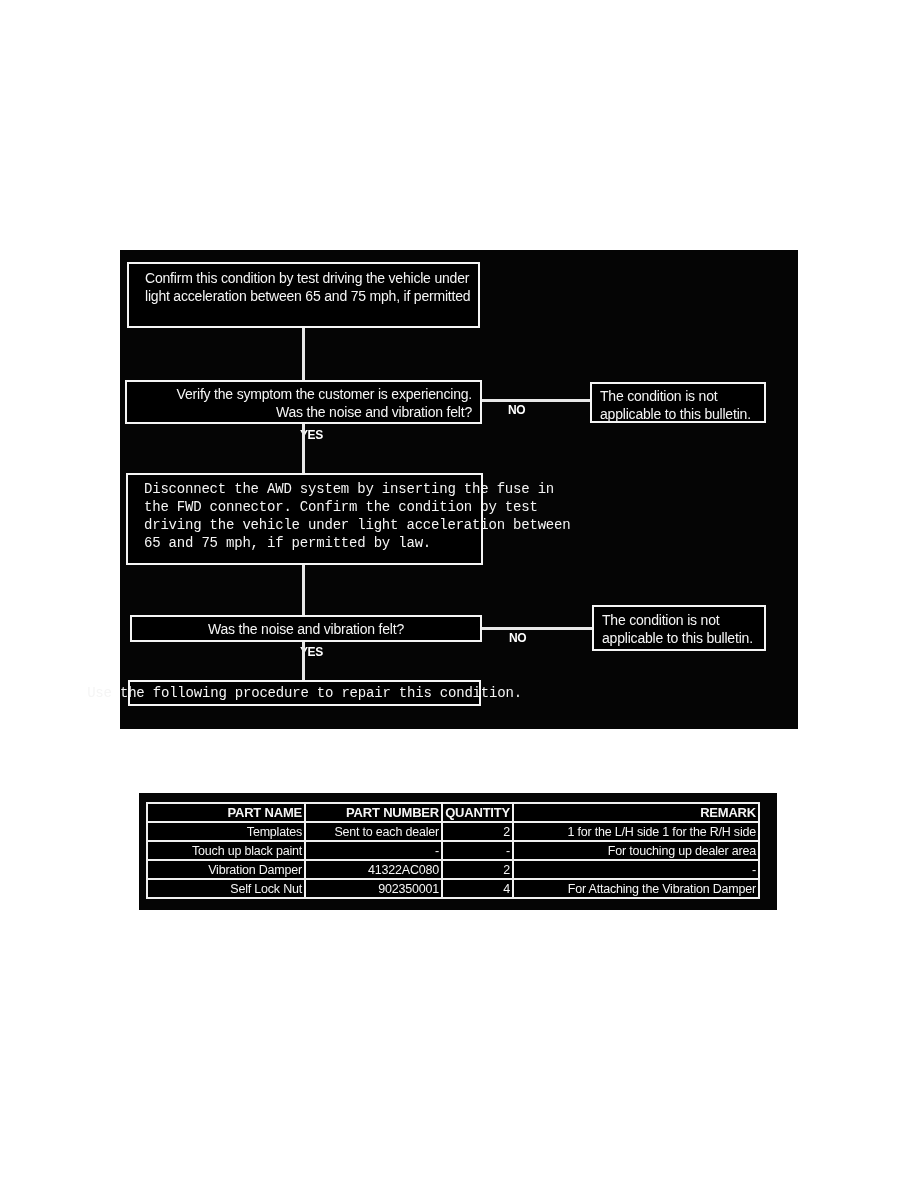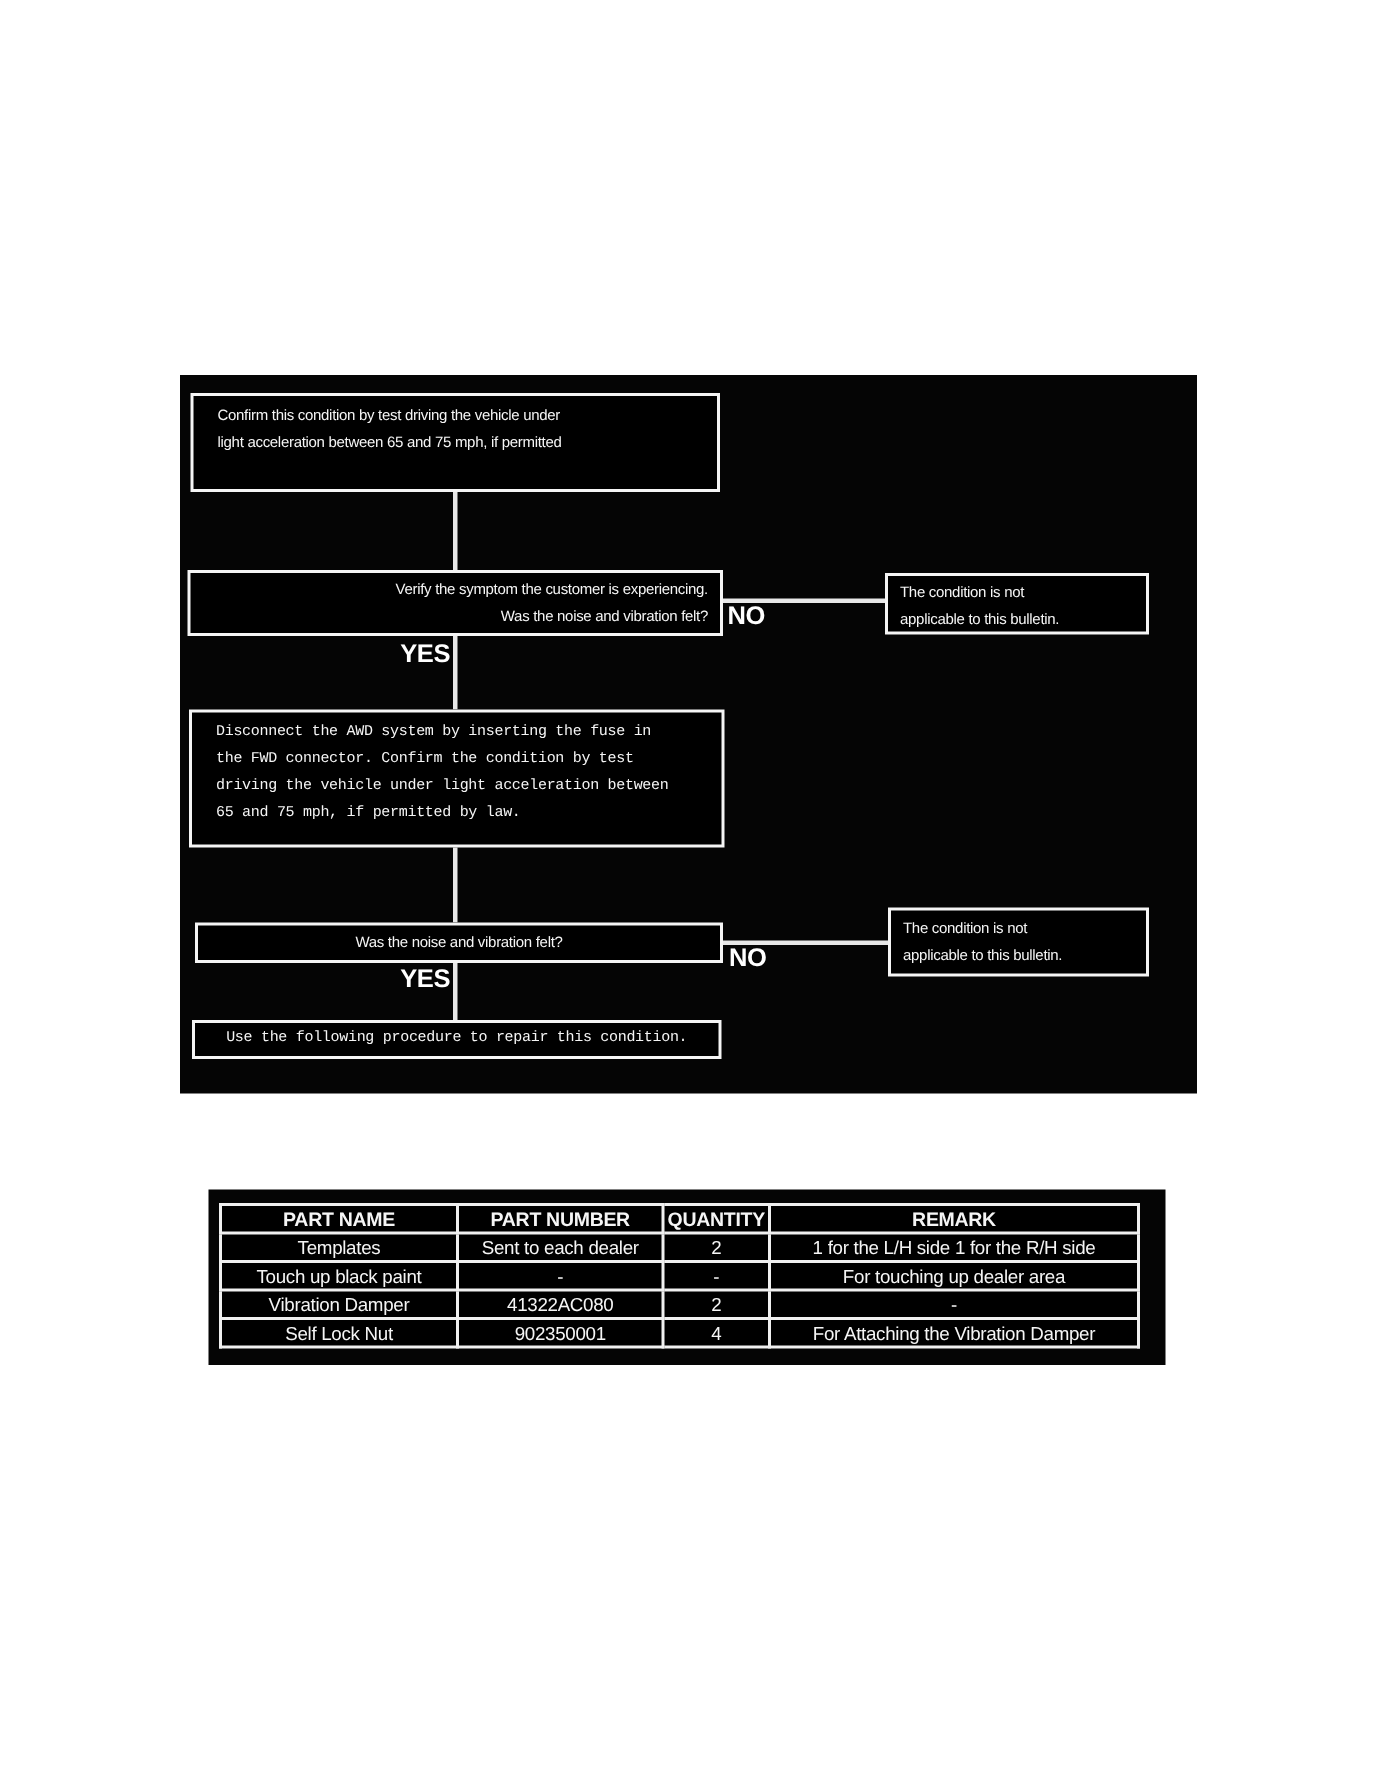--- a/index.html
+++ b/index.html
@@ -23,21 +23,21 @@
     top: 250px;
     width: 678px;
     height: 479px;
     background: #050505;
   }
   .fbox {
     position: absolute;
     border: 2px solid #f5f5f5;
     background: #000000;
     color: #f5f5f5;
-    font-size: 10px;
+    font-size: 14px;
     letter-spacing: -0.2px;
     line-height: 18px;
     box-sizing: border-box;
   }
   .fbox .tline { white-space: nowrap; }
   .pad-left { padding: 5px 10px 4px 16px; text-align: left; }
   .pad-left-sm { padding: 3px 8px 3px 28px; text-align: right; }
   .center-text {
     display: flex;
     align-items: center;
@@ -46,23 +46,24 @@
     white-space: nowrap;
   }
   .connector {
     position: absolute;
     background: #e8e8e8;
   }
   .flow-label {
     position: absolute;
     color: #ffffff;
     font-weight: bold;
-    font-size: 17px;
+    font-size: 12px;
     letter-spacing: -0.3px;
     line-height: 13px;
+    margin-left: 23px;
   }
   .lbl-yes { width: 34px; text-align: right; }
   .lbl-no  { width: 30px; text-align: left; }
 
   
   .table-region {
     position: absolute;
     left: 139px;
     top: 793px;
     width: 638px;
@@ -76,21 +77,21 @@
     width: 612px;
     border-collapse: collapse;
     table-layout: fixed;
     background: #000000;
     color: #f5f5f5;
     font-size: 12.5px;
     letter-spacing: -0.2px;
   }
   table.parts th, table.parts td {
     border: 2px solid #f0f0f0;
-    text-align: center;
+    text-align: right;
     vertical-align: middle;
     height: 15px;
     padding: 1px 2px;
     overflow: hidden;
     white-space: nowrap;
   }
   table.parts th {
     font-weight: bold;
     font-size: 13px;
   }

